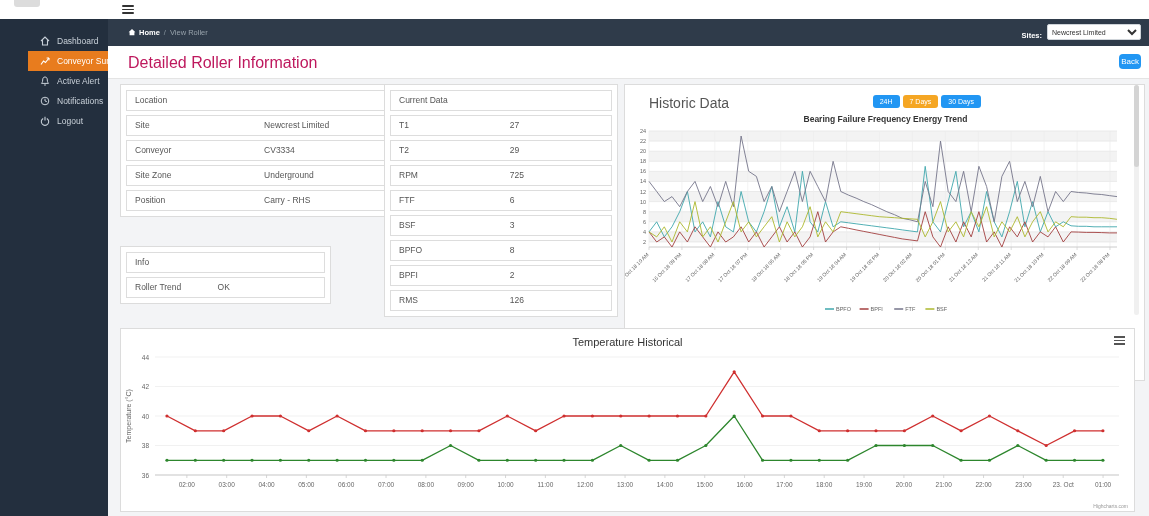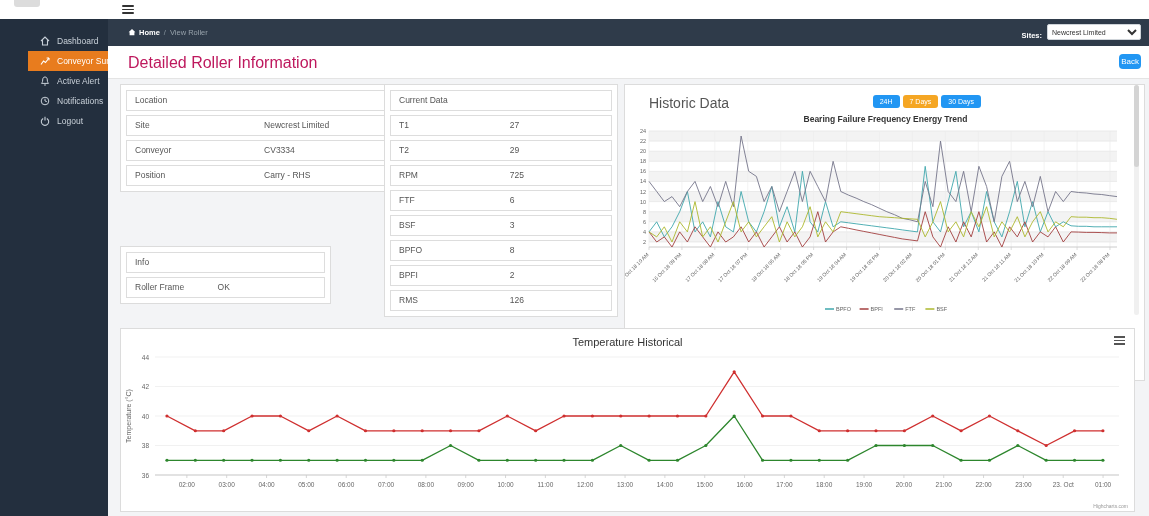--- a/index.html
+++ b/index.html
@@ -143,28 +143,29 @@
   <div id="heading-band">
     <span id="page-title">Detailed Roller Information</span>
     <button id="back-button">Back</button>
   </div>
 
   <div id="location-card" class="card rows-card">
     <div class="irow">Location</div>
     <div>
         <div class="irow"><span>Site</span><span class="rv">Newcrest Limited</span></div>
         <div class="irow"><span>Conveyor</span><span class="rv">CV3334</span></div>
+        <div class="irow"><span>Site Zone</span><span class="rv">Underground</span></div>
         <div class="irow"><span>Position</span><span class="rv">Carry - RHS</span></div>
       </div>
   </div>
 
   <div id="info-card" class="card rows-card">
     <div class="irow">Info</div>
     <div>
-        <div class="irow"><span>Roller Frame</span><span class="rv">OK</span></div>
+        <div class="irow"><span>Roller Trend</span><span class="rv">OK</span></div>
       </div>
   </div>
 
   <div id="current-card" class="card rows-card">
     <div class="irow">Current Data</div>
     <div>
         <div class="irow"><span>T1</span><span class="rv">27</span></div>
         <div class="irow"><span>T2</span><span class="rv">29</span></div>
         <div class="irow"><span>RPM</span><span class="rv">725</span></div>
         <div class="irow"><span>FTF</span><span class="rv">6</span></div>

